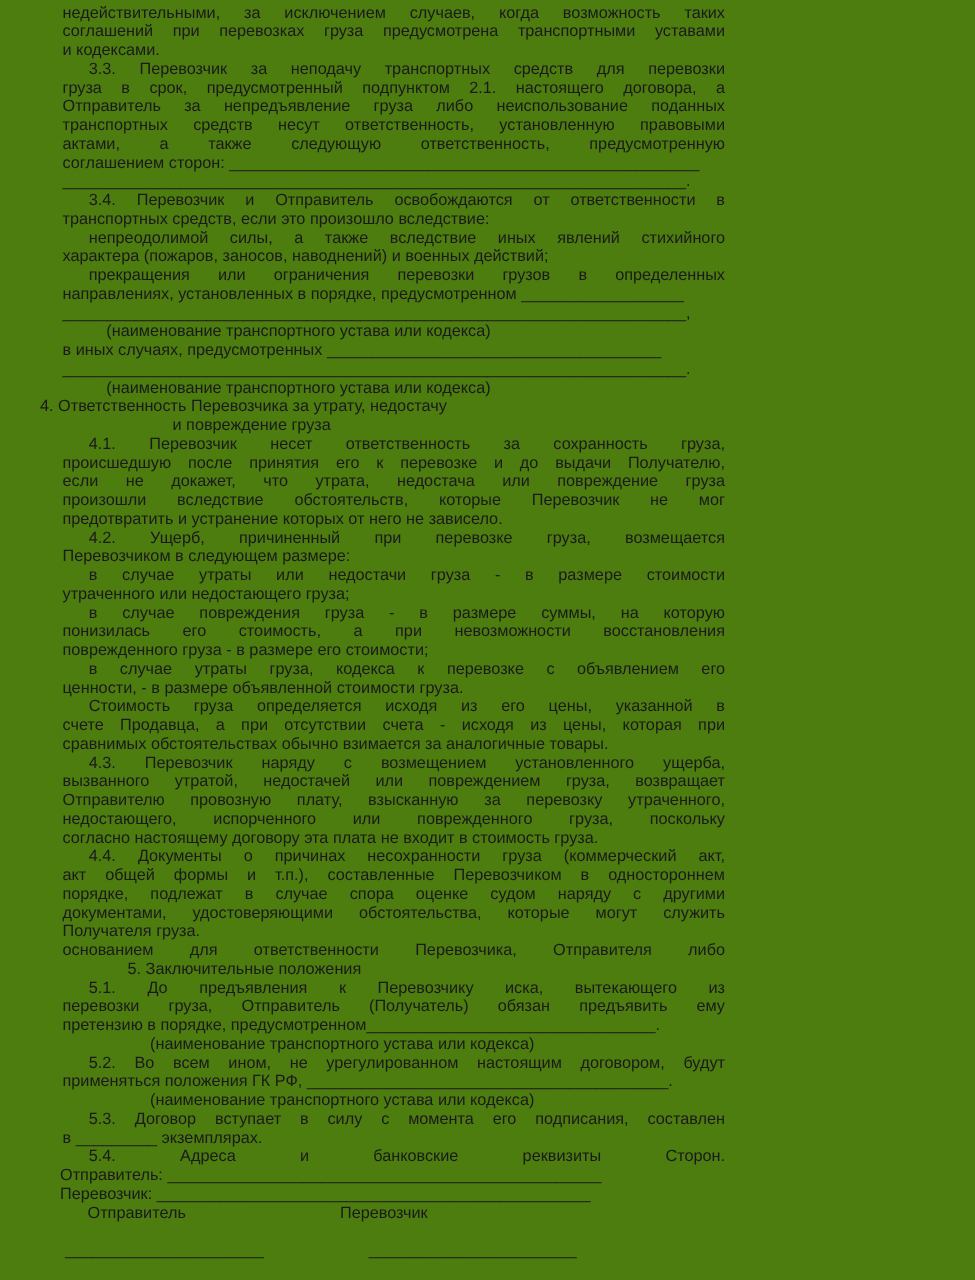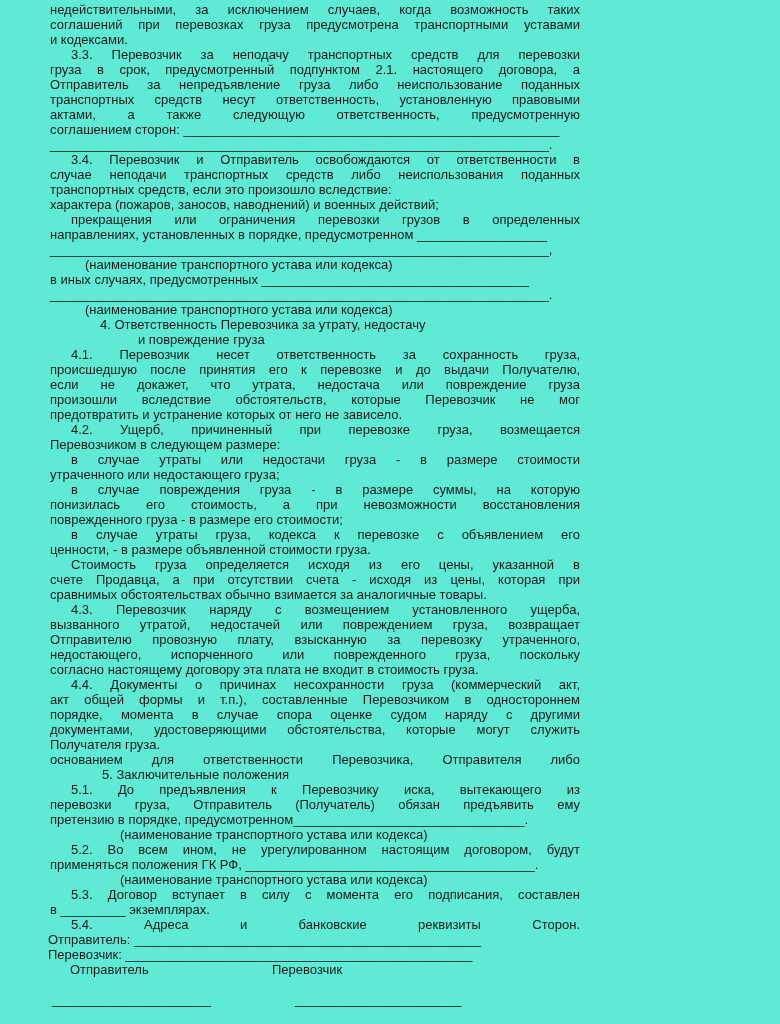--- a/index.html
+++ b/index.html
@@ -24,50 +24,50 @@
     overflow: visible;
   }
   
   .j { white-space: normal; text-align: justify; text-align-last: justify; }
   
   .ind { text-indent: 21px; }
   
   .c1 { margin-left: 85px; width: auto; }
   .c2 { margin-left: 120px; width: auto; }
   
-  .h4a { margin-left: 100px; width: auto; }
+  .h4a { margin-left: 32px; width: auto; }
   .h4b { margin-left: 138px; width: auto; }
   .h5  { margin-left: 102px; width: auto; }
   
   .m70 { margin-left: 48px; width: auto; }
   
   .cols { margin-left: 70px; width: auto; }
   .cols .a { display: inline-block; width: 202px; }
   
   .sigs { margin-left: 52px; width: auto; }
   .sigs .a { display: inline-block; width: 243px; }
 </style>
 </head>
 <body>
 
-<div class="page" style="background: #5eead4; color: rgb(26, 26, 26);">
+<div class="page" style="background: #4d7c0f; color: rgb(26, 26, 26);">
   <div class="lines">
       <div class="ln j">недействительными, за исключением случаев, когда возможность таких</div>
       <div class="ln j">соглашений при перевозках груза предусмотрена транспортными уставами</div>
       <div class="ln">и кодексами.</div>
       <div class="ln ind j">3.3. Перевозчик за неподачу транспортных средств для перевозки</div>
       <div class="ln j">груза в срок, предусмотренный подпунктом 2.1. настоящего договора, а</div>
       <div class="ln j">Отправитель за непредъявление груза либо неиспользование поданных</div>
       <div class="ln j">транспортных средств несут ответственность, установленную правовыми</div>
       <div class="ln j">актами, а также следующую ответственность, предусмотренную</div>
       <div class="ln">соглашением сторон: ____________________________________________________</div>
       <div class="ln">_____________________________________________________________________.</div>
       <div class="ln ind j">3.4. Перевозчик и Отправитель освобождаются от ответственности в</div>
-      <div class="ln j">случае неподачи транспортных средств либо неиспользования поданных</div>
       <div class="ln">транспортных средств, если это произошло вследствие:</div>
+      <div class="ln ind j">непреодолимой силы, а также вследствие иных явлений стихийного</div>
       <div class="ln">характера (пожаров, заносов, наводнений) и военных действий;</div>
       <div class="ln ind j">прекращения или ограничения перевозки грузов в определенных</div>
       <div class="ln">направлениях, установленных в порядке, предусмотренном __________________</div>
       <div class="ln">_____________________________________________________________________,</div>
       <div class="ln c1">(наименование транспортного устава или кодекса)</div>
       <div class="ln">в иных случаях, предусмотренных _____________________________________</div>
       <div class="ln">_____________________________________________________________________.</div>
       <div class="ln c1">(наименование транспортного устава или кодекса)</div>
       <div class="ln h4a">4. Ответственность Перевозчика за утрату, недостачу</div>
       <div class="ln h4b">и повреждение груза</div>
@@ -88,21 +88,21 @@
       <div class="ln ind j">Стоимость груза определяется исходя из его цены, указанной в</div>
       <div class="ln j">счете Продавца, а при отсутствии счета - исходя из цены, которая при</div>
       <div class="ln">сравнимых обстоятельствах обычно взимается за аналогичные товары.</div>
       <div class="ln ind j">4.3. Перевозчик наряду с возмещением установленного ущерба,</div>
       <div class="ln j">вызванного утратой, недостачей или повреждением груза, возвращает</div>
       <div class="ln j">Отправителю провозную плату, взысканную за перевозку утраченного,</div>
       <div class="ln j">недостающего, испорченного или поврежденного груза, поскольку</div>
       <div class="ln">согласно настоящему договору эта плата не входит в стоимость груза.</div>
       <div class="ln ind j">4.4. Документы о причинах несохранности груза (коммерческий акт,</div>
       <div class="ln j">акт общей формы и т.п.), составленные Перевозчиком в одностороннем</div>
-      <div class="ln j">порядке, момента в случае спора оценке судом наряду с другими</div>
+      <div class="ln j">порядке, подлежат в случае спора оценке судом наряду с другими</div>
       <div class="ln j">документами, удостоверяющими обстоятельства, которые могут служить</div>
       <div class="ln">Получателя груза.</div>
       <div class="ln j">основанием для ответственности Перевозчика, Отправителя либо</div>
       <div class="ln h5">5. Заключительные положения</div>
       <div class="ln ind j">5.1. До предъявления к Перевозчику иска, вытекающего из</div>
       <div class="ln j">перевозки груза, Отправитель (Получатель) обязан предъявить ему</div>
       <div class="ln">претензию в порядке, предусмотренном________________________________.</div>
       <div class="ln c2">(наименование транспортного устава или кодекса)</div>
       <div class="ln ind j">5.2. Во всем ином, не урегулированном настоящим договором, будут</div>
       <div class="ln">применяться положения ГК РФ, ________________________________________.</div>

